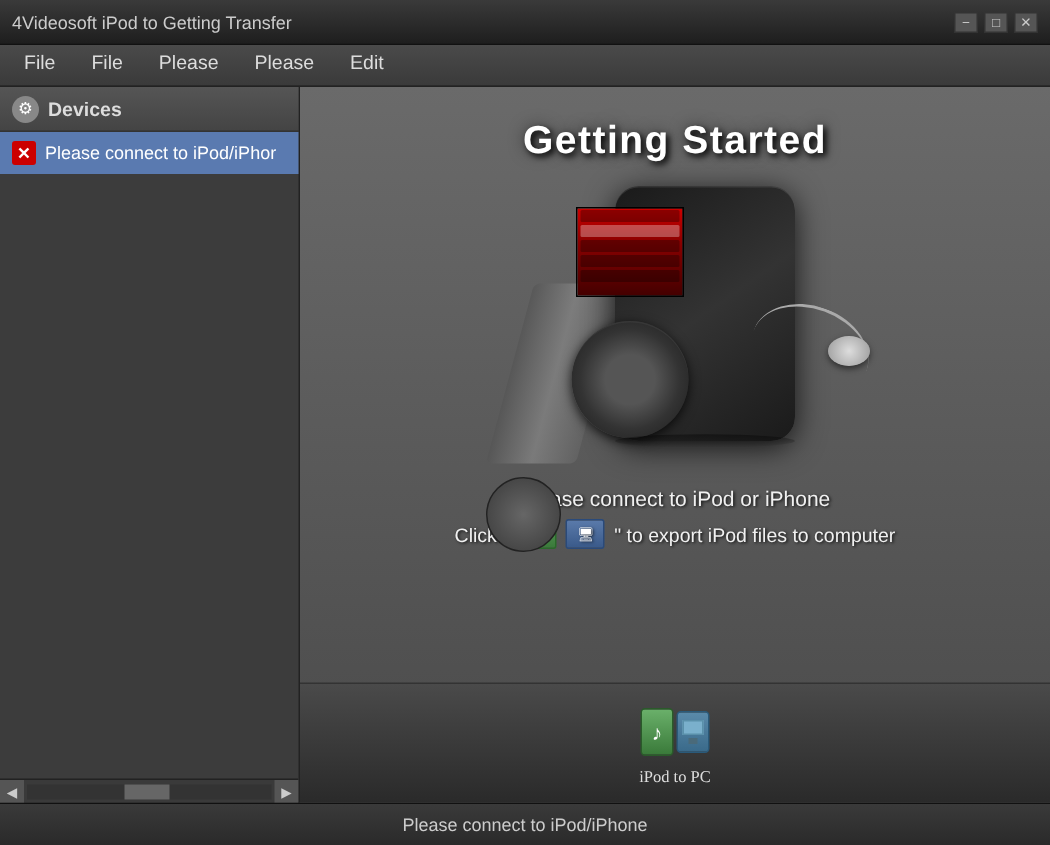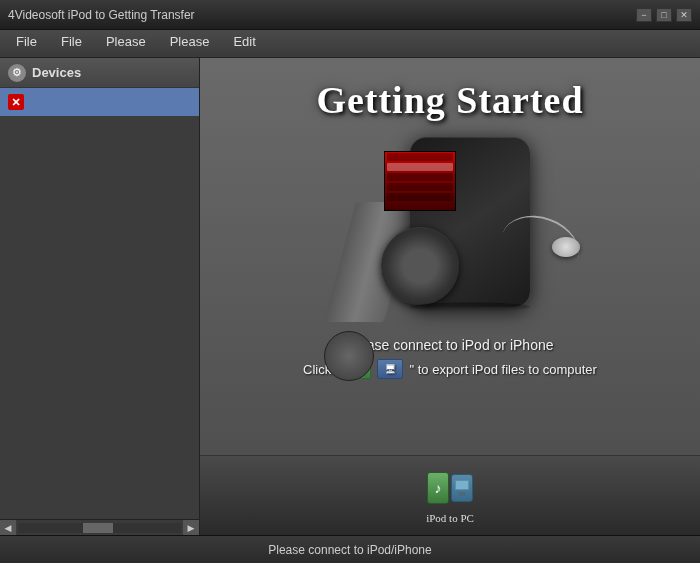--- a/index.html
+++ b/index.html
@@ -175,22 +175,22 @@
       flex-direction: column;
     }
     #getting-started-area {
       flex: 1;
       display: flex;
       flex-direction: column;
       align-items: center;
       padding: 20px 30px 10px;
     }
     #getting-started-title {
-      font-family: Liberation Serif, serif;
-      font-size: 38px;
+      font-family: Liberation Sans, sans-serif;
+      font-size: 26px;
       font-weight: bold;
       color: #fff;
       text-shadow: 2px 2px 4px #000, 0 0 10px rgba(0,0,0,0.5);
       margin-bottom: 15px;
       letter-spacing: 1px;
     }
 
     
     #ipod-illustration {
       width: 260px;
@@ -485,20 +485,21 @@
 
 <div id="main">
 
   <div id="sidebar">
     <div id="devices-header">
       <span class="gear-icon">⚙</span>
       <span id="devices-label">Devices</span>
     </div>
     <div id="device-item">
       <span class="device-error-icon">✕</span>
+      <span id="device-name">Please connect to iPod/iPhor</span>
     </div>
     <div id="sidebar-scroll">
       <div id="sidebar-scrollbar">
         <div class="scroll-arrow">◀</div>
         <div class="scroll-track">
           <div class="scroll-thumb"></div>
         </div>
         <div class="scroll-arrow">▶</div>
       </div>
     </div>

